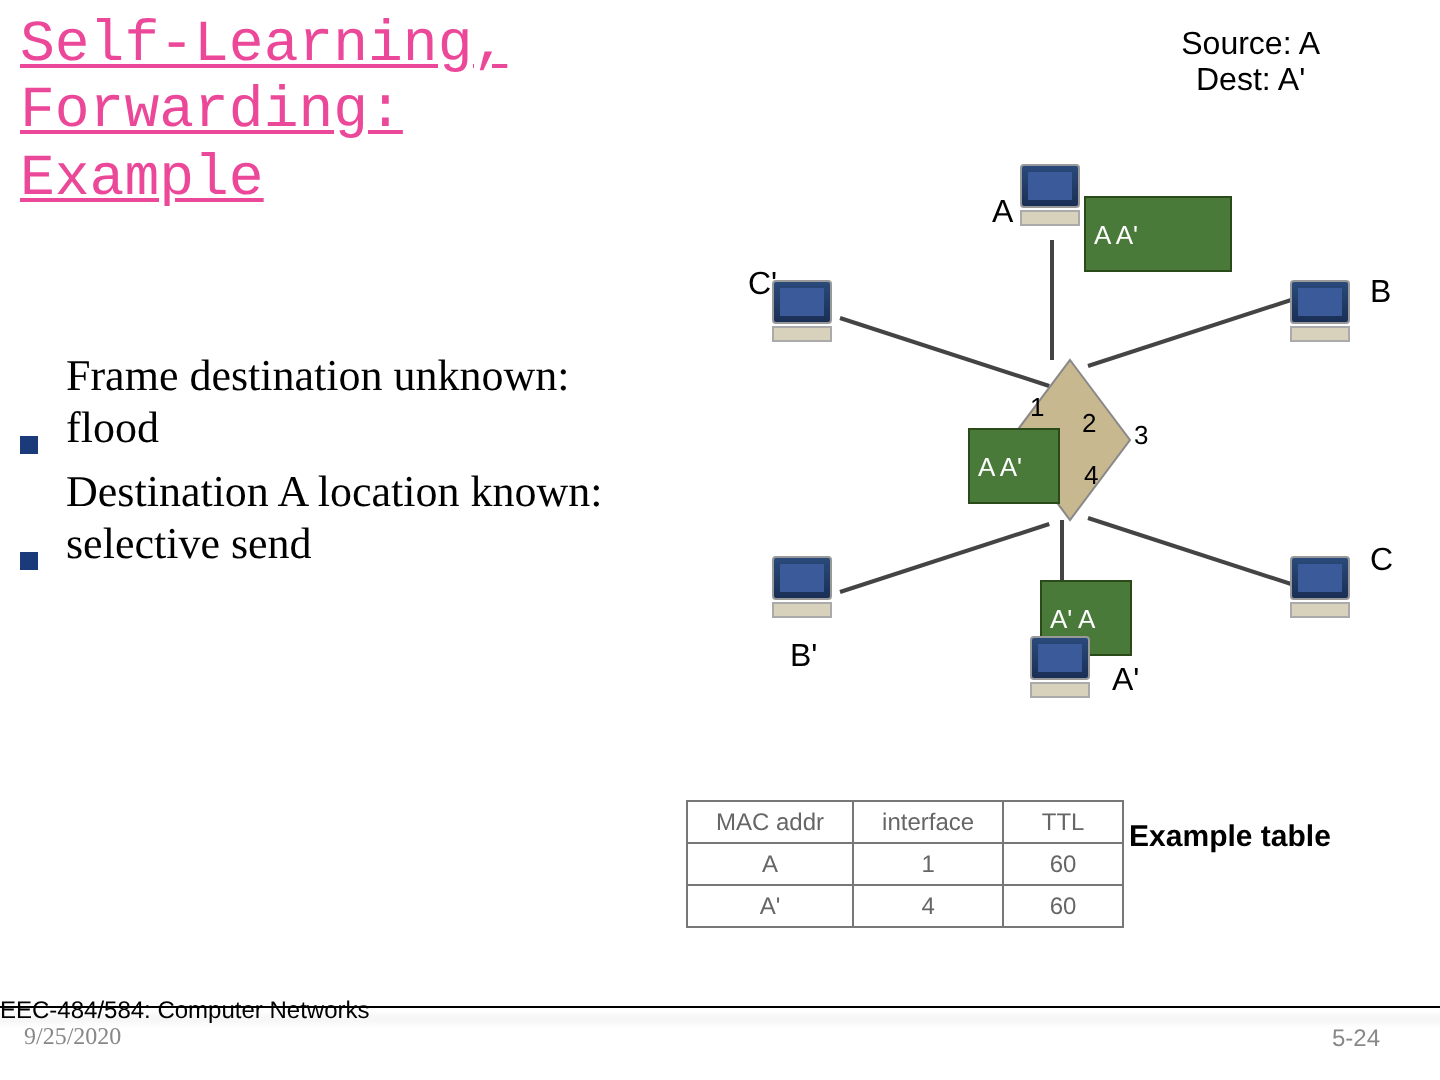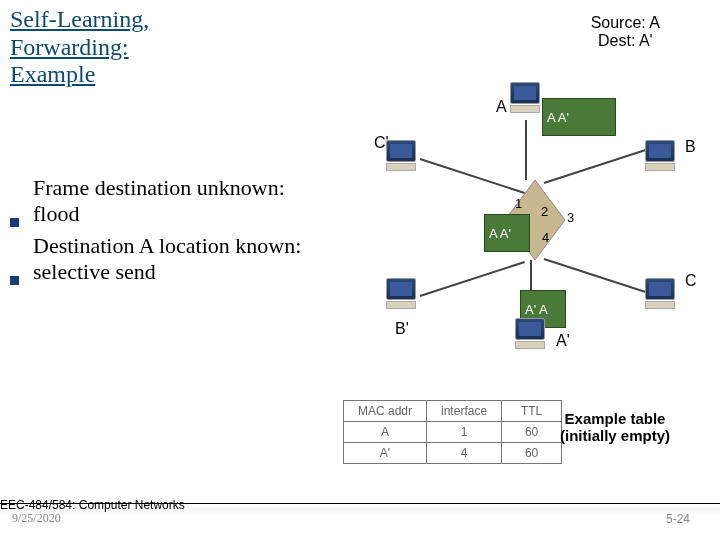--- a/index.html
+++ b/index.html
@@ -10,24 +10,25 @@
     background: #fff;
     font-family: "Times New Roman", serif;
     color: #000;
     position: relative;
     overflow: hidden;
   }
   .title {
     position: absolute;
     left: 10px;
     top: 6px;
-    font-size: 24px;
+    font-size: 29px;
     line-height: 1.15;
-    color: #0c4a6e;
+    color: #ec4899;
     text-decoration: underline;
+    font-family: Liberation Mono, monospace;
   }
   .source-dest {
     position: absolute;
     right: 60px;
     top: 14px;
     font-size: 16px;
     font-family: Arial, sans-serif;
     text-align: center;
   }
   .bullets {
@@ -284,19 +285,18 @@
   <tr>
     <td>A'</td>
     <td>4</td>
     <td>60</td>
   </tr>
 </tbody>
   </table>
 
 <div class="switch-table-label">
   <span>Example table</span><br>
-  <span>(initially empty)</span>
 </div>
 
 <div class="hr-bot"></div>
 <div class="footer-left">9/25/2020</div>
 <div class="footer-mid">EEC-484/584: Computer Networks</div>
 <div class="footer-right">5-24</div>
 
 </body></html>

